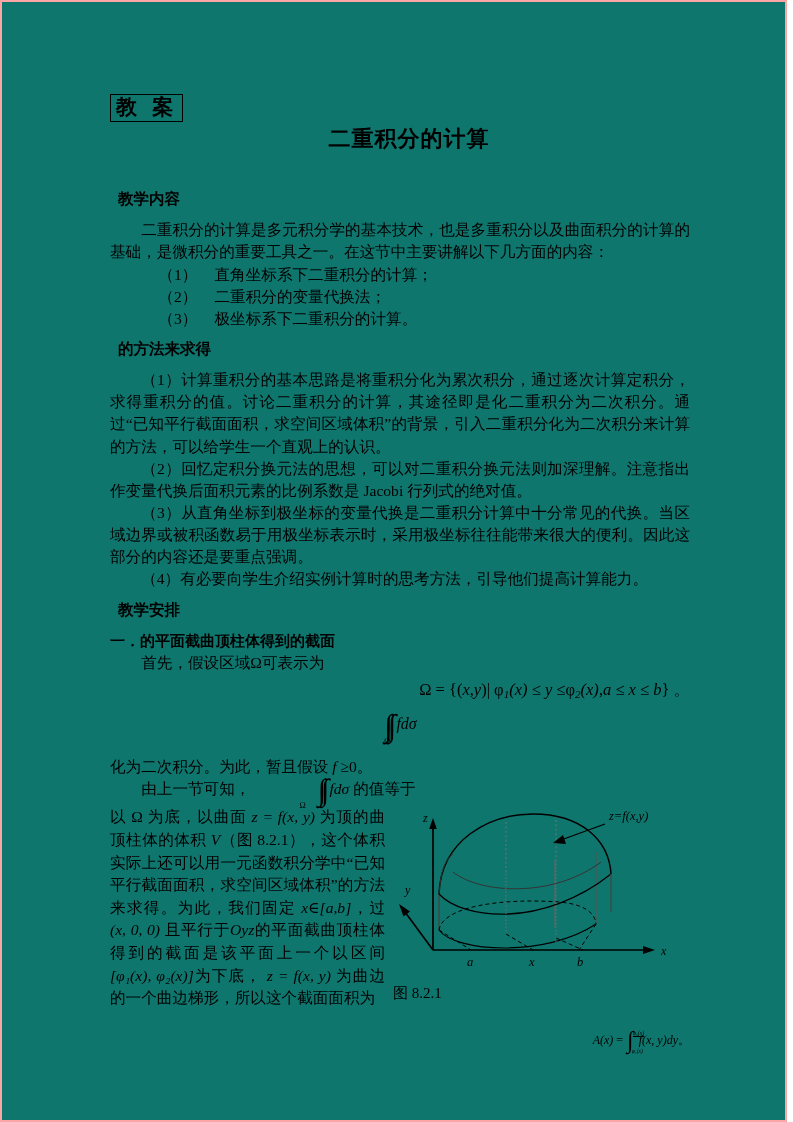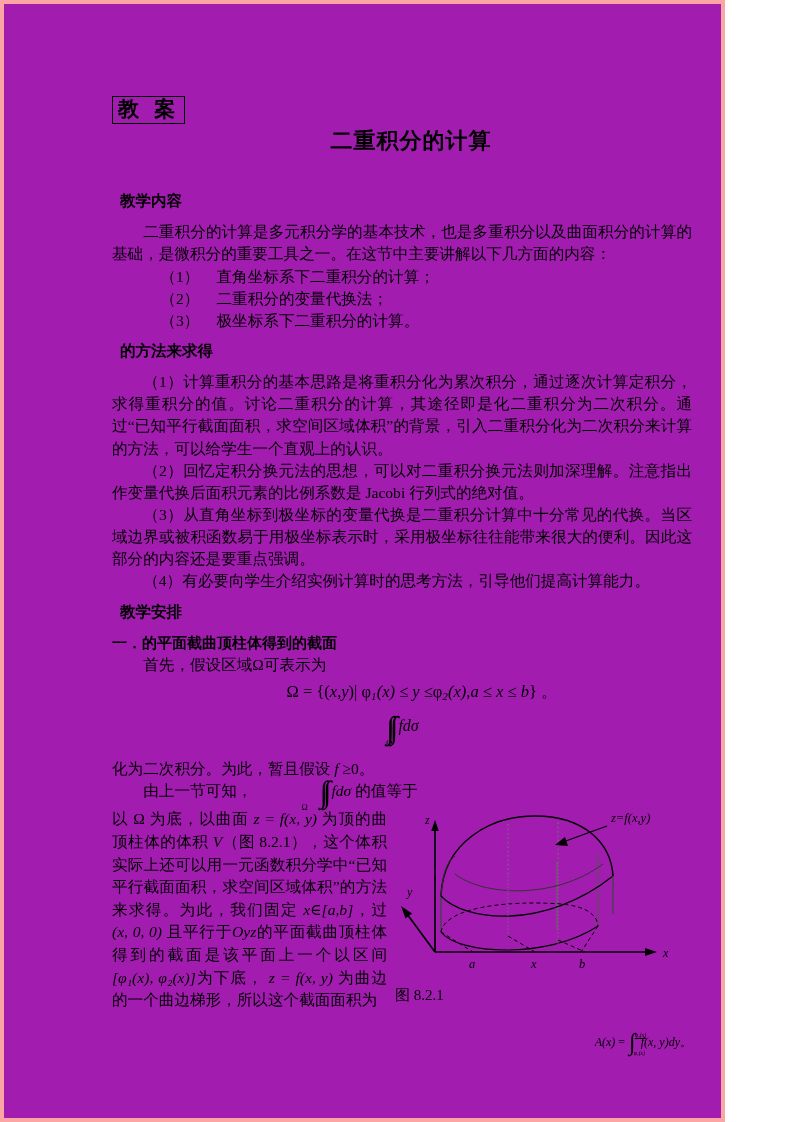--- a/index.html
+++ b/index.html
@@ -11,25 +11,25 @@
     width: 793px;
     height: 1122px;
     position: relative;
     font-family: "Liberation Serif", "DejaVu Serif", serif;
     color: #000000;
     overflow: hidden;
   }
   .page {
     position: absolute;
     left: 0; top: 0;
-    width: 725px;
+    width: 787px;
     height: 1122px;
     box-sizing: border-box;
-    border: 4px solid #fca5a5;
-    background: #a21caf;
+    border: 2px solid #fca5a5;
+    background: #0f766e;
   }
   .content {
     position: absolute;
     left: 108px;
     top: 92px;
     width: 580px;
   }
 
   
   .stamp {
@@ -96,21 +96,21 @@
     font-family: "Liberation Serif", "DejaVu Serif", serif;
     font-style: italic;
   }
   .mathup { font-style: normal; }
   .sub {
     font-size: 0.68em;
     vertical-align: -0.3em;
     font-style: italic;
   }
   .eq-center {
-    text-align: center;
+    text-align: right;
     font-size: 16.5px;
     margin: 4px 0 2px 0;
   }
   .eq-center.shift { padding-left: 40px; }
 
   
   .dint {
     display: inline-block;
     position: relative;
     vertical-align: -0.42em;

